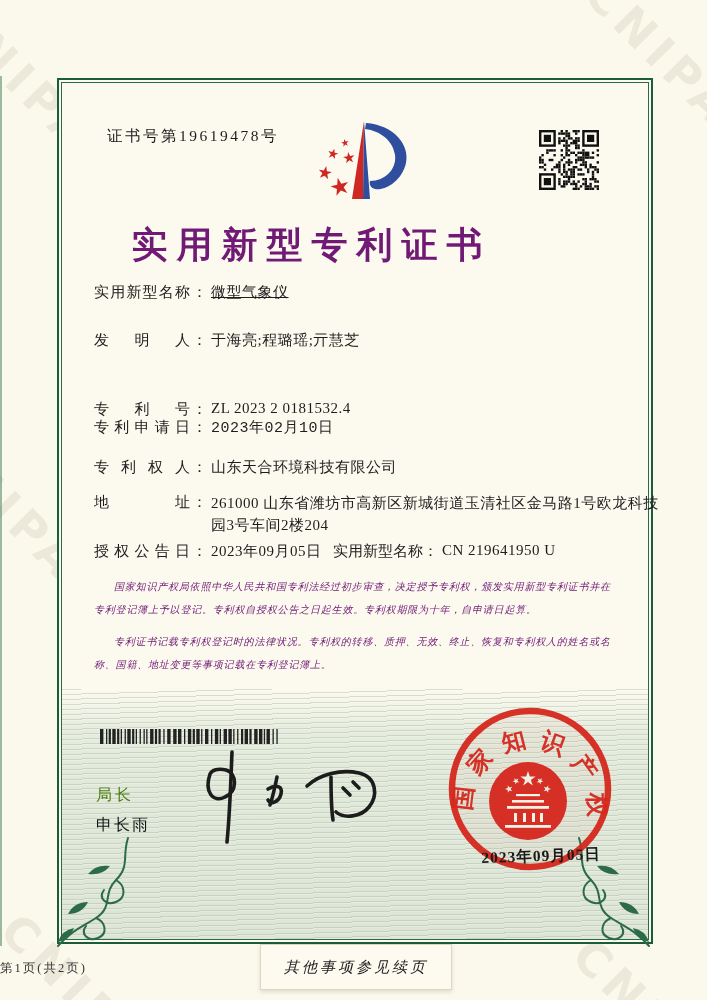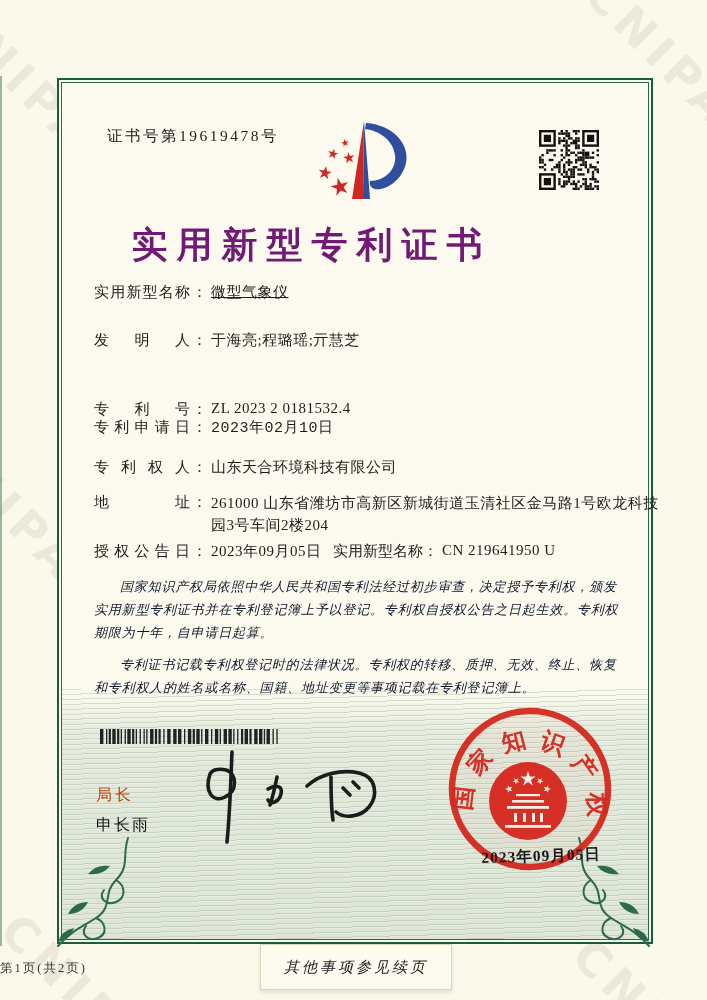--- a/index.html
+++ b/index.html
@@ -50,25 +50,25 @@
     vertical-align:top;
   }
   .fcolon{display:inline-block;margin:0 4px 0 2px;vertical-align:top;}
   .fval{letter-spacing:0.5px;vertical-align:top;}
   .fval-addr{display:inline-block;width:448px;white-space:normal;line-height:21.5px;}
   .grant-pub{position:absolute;left:239px;top:0;}
   
   .paras{left:94px;top:575px;width:527px;}
   .paras p{
     margin:0 0 9px 0;text-indent:2em;
-    font-style:italic;font-size:13px;line-height:23px;letter-spacing:0.8px;color:#0f172a;
+    font-style:italic;font-size:10px;line-height:23px;letter-spacing:0.8px;color:#701a75;
   }
   
   .barcode{left:100px;top:729px;}
-  .director-label{left:96px;top:785px;font-family:"Liberation Sans","DejaVu Sans",sans-serif;font-size:16px;letter-spacing:3px;color:#c2410c;}
+  .director-label{left:96px;top:785px;font-family:"Liberation Sans","DejaVu Sans",sans-serif;font-size:16px;letter-spacing:3px;color:#4d7c0f;}
   .director-name{left:96px;top:815px;font-family:"Liberation Sans","DejaVu Sans",sans-serif;font-size:16px;letter-spacing:2px;color:#151515;}
   .signature{left:180px;top:744px;}
   
   .seal{left:446px;top:705px;}
   .seal-date{
     left:476px;top:846px;width:130px;text-align:center;
     font-size:15.5px;font-weight:bold;color:#1a1a1a;letter-spacing:1px;
     transform:rotate(-2deg);
   }
   

